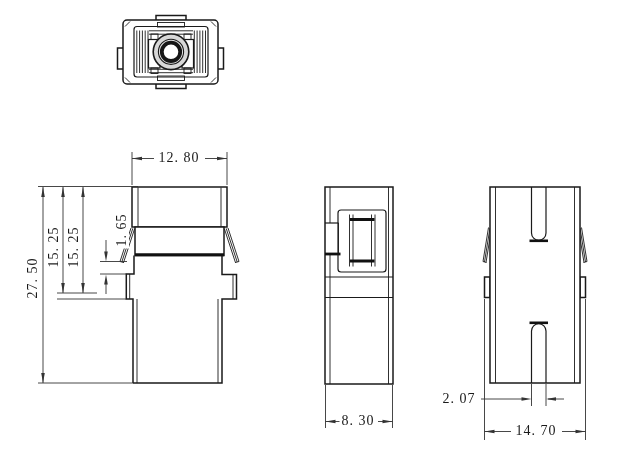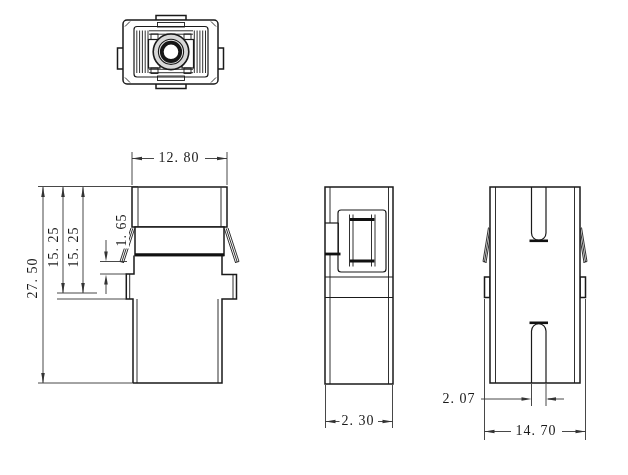--- a/index.html
+++ b/index.html
@@ -224,17 +224,17 @@
     <polygon points="484.5,431.5 494.5,429.7 494.5,433.3" class="ah"></polygon>
     <polygon points="585.5,431.5 575.5,429.7 575.5,433.3" class="ah"></polygon>
   </g>
 </svg>
 
 <div class="dim-label" style="left:179px;top:158px;">12. 80</div>
 <div class="dim-label vert" style="left:33px;top:278px;">27. 50</div>
 <div class="dim-label vert" style="left:54px;top:247px;">15. 25</div>
 <div class="dim-label vert" style="left:74px;top:247px;">15. 25</div>
 <div class="dim-label vert" style="left:122px;top:230px;">1. 65</div>
-<div class="dim-label" style="left:358px;top:421px;">2. 30</div>
+<div class="dim-label" style="left:358px;top:421px;">8. 30</div>
 <div class="dim-label" style="left:459px;top:399px;">2. 07</div>
 <div class="dim-label" style="left:536px;top:431px;">14. 70</div>
 
 </div>
 
 </body></html>

